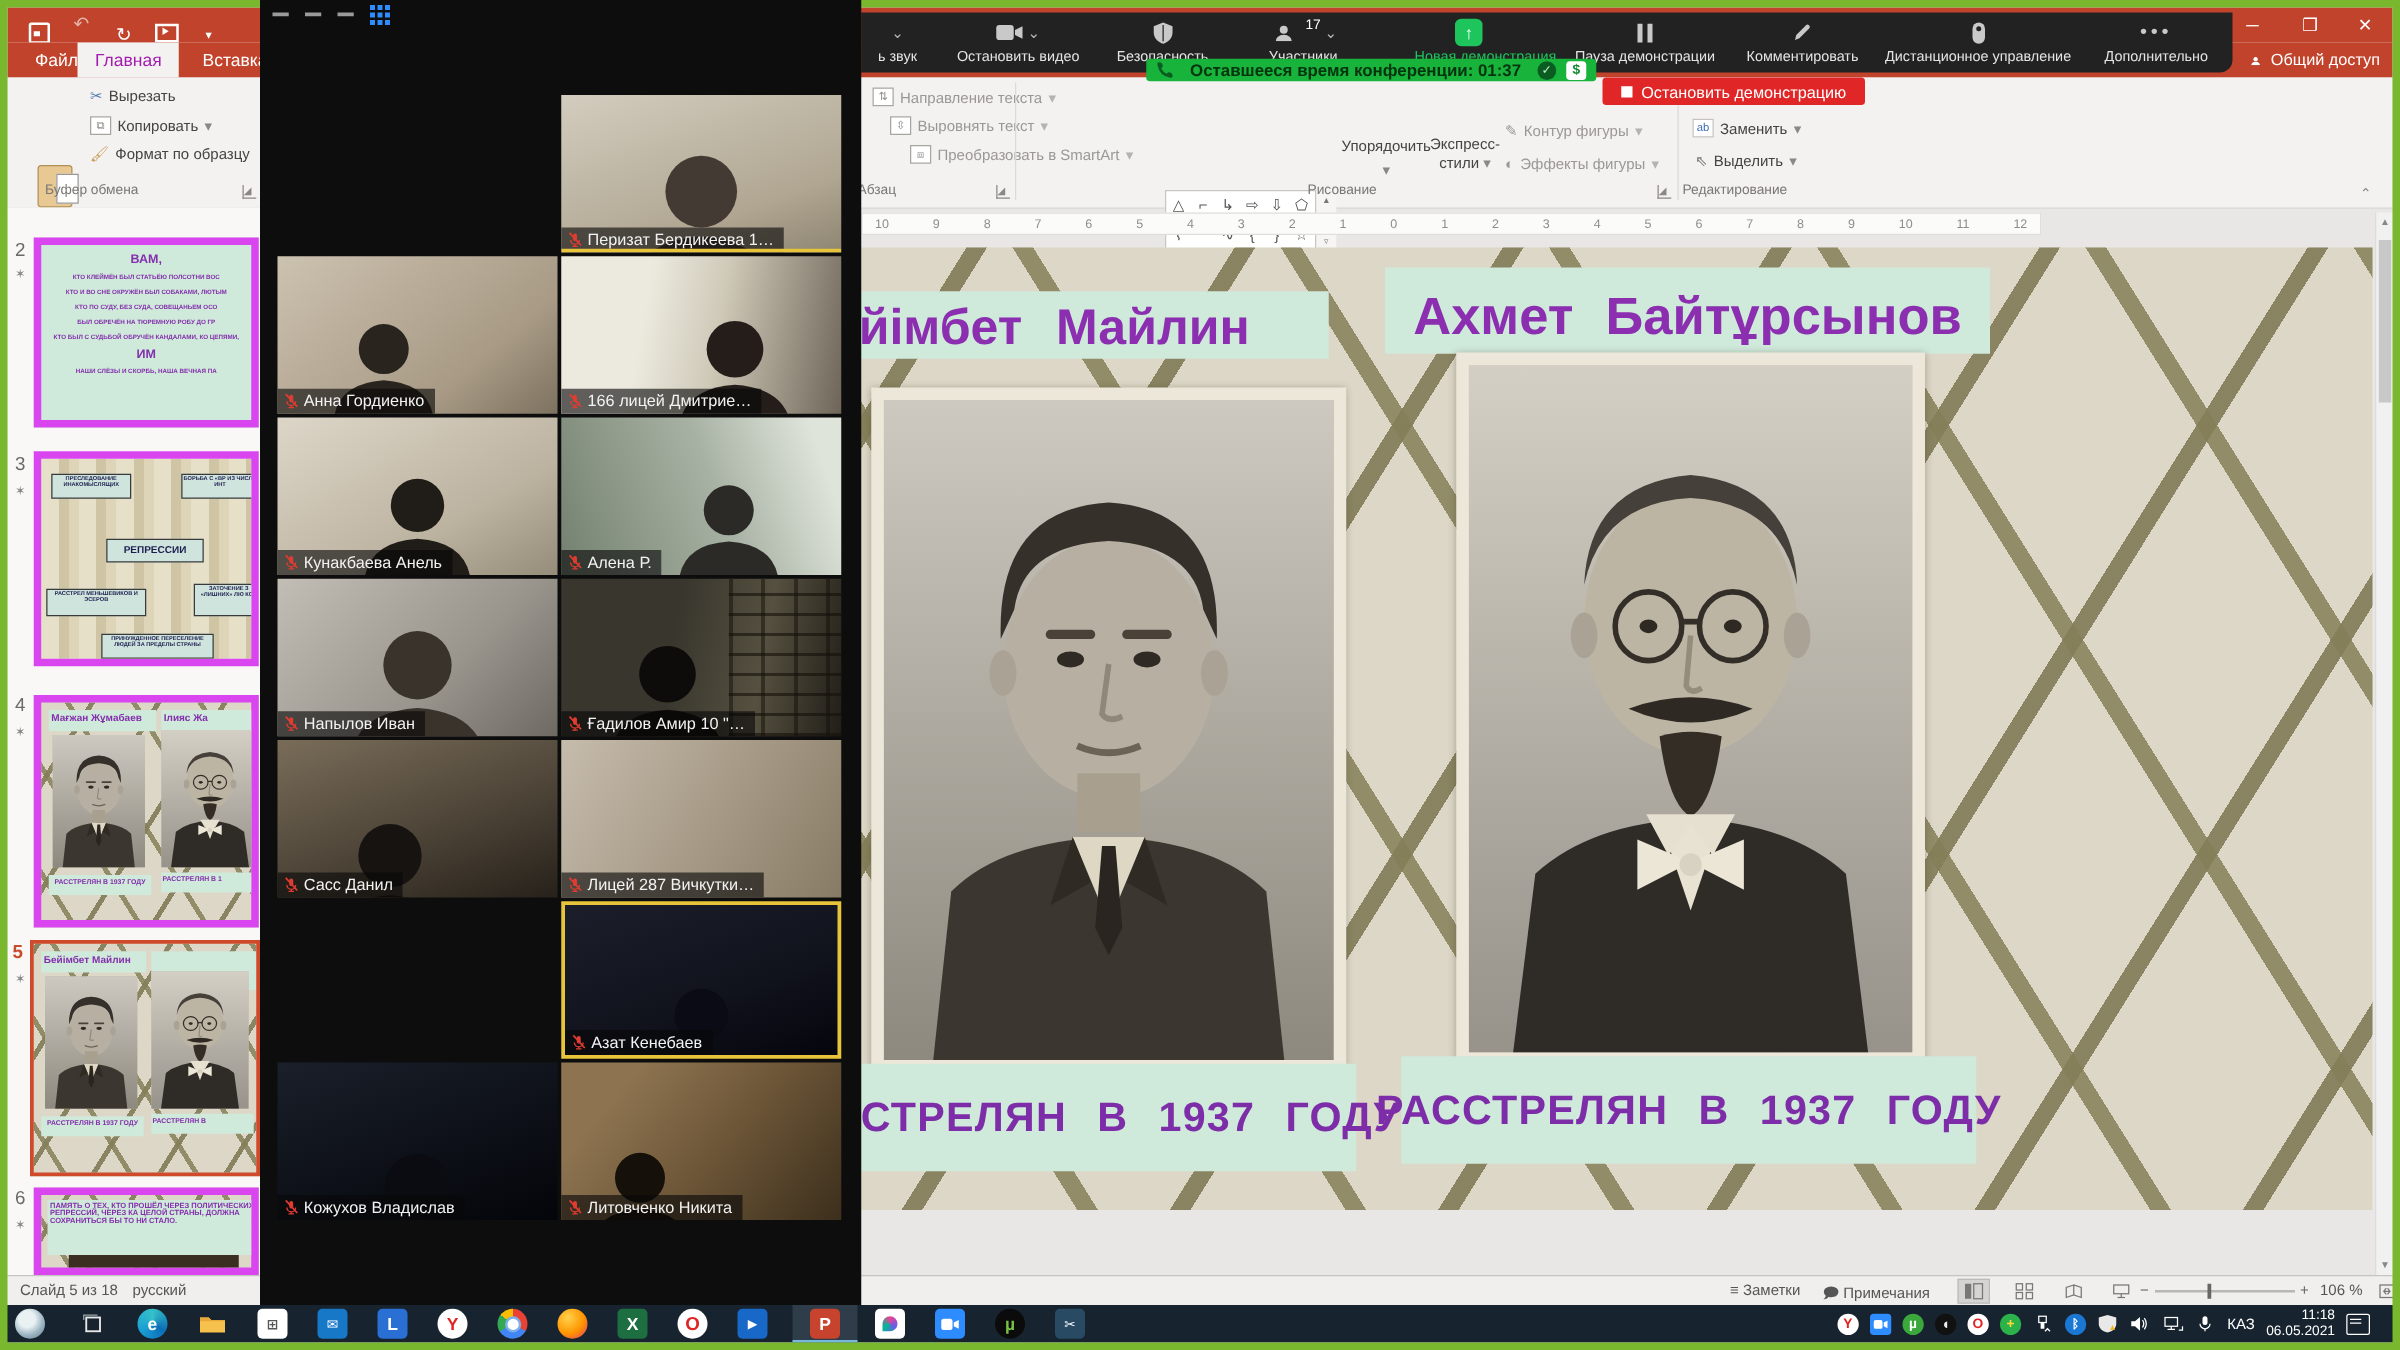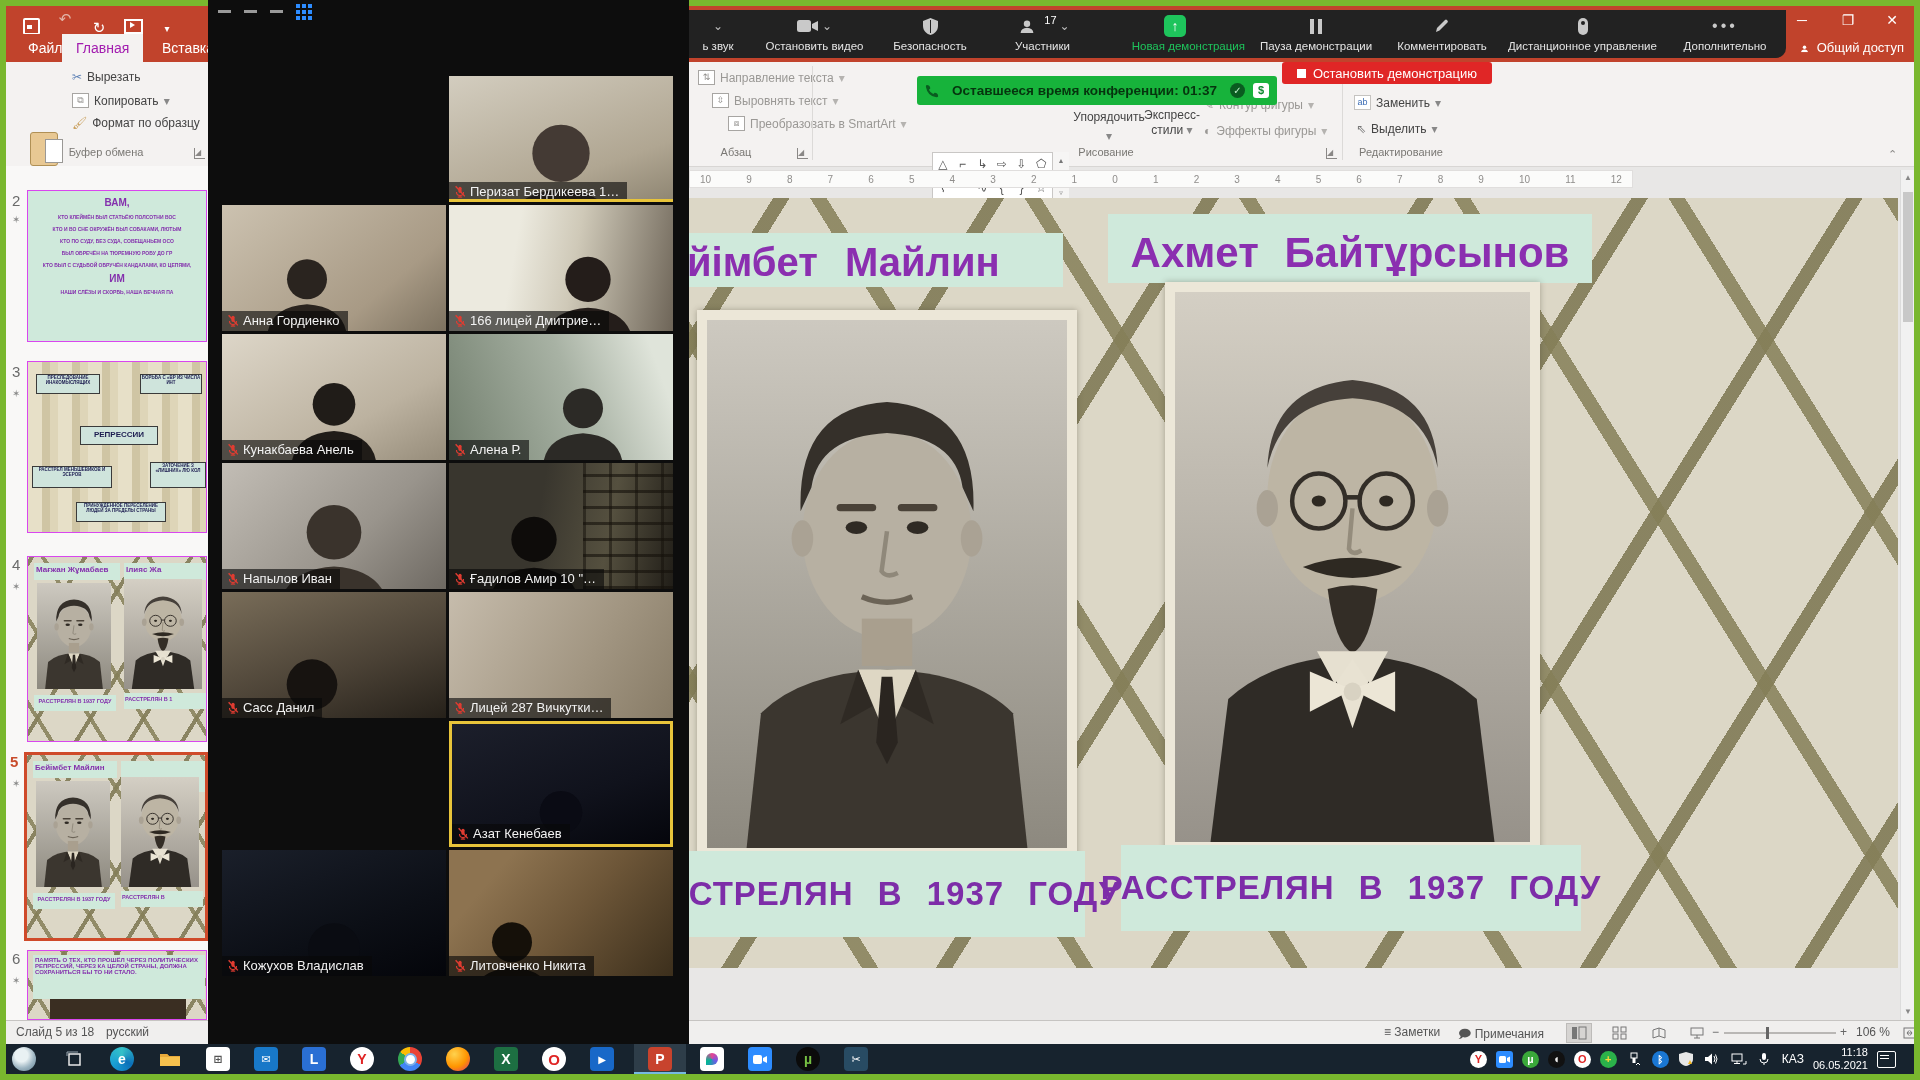--- a/index.html
+++ b/index.html
@@ -17,41 +17,41 @@
   .saveico{display:inline-block;width:13px;height:13px;border:2px solid #fff;border-radius:2px;position:relative;}
   .saveico:after{content:"";position:absolute;left:2px;top:5px;width:5px;height:4px;background:#fff;}
   .showico{display:inline-block;width:15px;height:11px;border:2px solid #fff;position:relative;}
   .showico:after{content:"";position:absolute;left:4px;top:1px;border-left:5px solid #fff;border-top:3px solid transparent;border-bottom:3px solid transparent;}
   .winbtn{position:absolute;top:2px;width:32px;height:24px;color:#fff;font-size:14px;text-align:center;line-height:24px;}
   .tabrow{left:6px;top:34px;width:1908px;height:28px;background:#c1432c;z-index:2;}
   .tab{position:absolute;top:0;height:28px;line-height:28px;color:#fff;font-size:14px;padding:0 14px;}
   .tab.active{background:#f4f2f1;color:#a21caf;}
   .sharebtn{position:absolute;right:10px;top:0;height:28px;line-height:28px;color:#fff;font-size:13px;display:flex;align-items:center;gap:6px;}
   .ribbon{left:6px;top:62px;width:1908px;height:104px;background:#f4f2f1;border-bottom:1px solid #d8d6d4;z-index:2;}
-  .grp-label{position:absolute;font-size:11px;color:#7a7874;text-align:center;}
+  .grp-label{position:absolute;font-size:11px;color:#7a7874;}
   .launch{position:absolute;width:10px;height:10px;border-left:1px solid #8a8886;border-bottom:1px solid #8a8886;font-size:8px;color:#8a8886;}
   .rib-item{position:absolute;font-size:12px;color:#444;white-space:nowrap;display:flex;align-items:center;gap:5px;}
   .rib-item.gray{color:#9a9895;}
   .rico{display:inline-block;width:15px;height:13px;border:1px solid #a7a5a2;font-size:9px;line-height:12px;text-align:center;color:#8f8d8a;background:#fff;}
   .vsep{position:absolute;width:1px;background:#dcdad8;top:66px;height:94px;}
   .pastebig{position:absolute;left:14px;top:70px;width:48px;text-align:center;font-size:12px;color:#444;}
   .clipico{width:26px;height:32px;margin:0 auto;background:#e8c893;border:1px solid #b09055;border-radius:3px;position:relative;}
   .clipico:after{content:"";position:absolute;right:-6px;top:6px;width:16px;height:22px;background:#fff;border:1px solid #9a9895;}
   .shapes{position:absolute;left:926px;top:90px;width:136px;height:50px;background:#fff;border:1px solid #c9c7c5;display:grid;grid-template-columns:repeat(6,1fr);align-items:center;justify-items:center;font-size:12px;color:#555;padding-right:16px;box-sizing:border-box;}
   .shapescroll{position:absolute;left:1046px;top:90px;width:16px;height:50px;border-left:1px solid #c9c7c5;background:#f6f5f4;font-size:7px;color:#777;display:flex;flex-direction:column;align-items:center;justify-content:space-around;}
   .ruler{position:absolute;left:689px;top:170px;width:944px;height:18px;background:#fbfbfa;border:1px solid #e0dedd;z-index:2;
          display:flex;justify-content:space-between;align-items:center;padding:0 10px;box-sizing:border-box;
          font-size:10px;color:#8f8d8b;}
   .collapse{position:absolute;left:1888px;top:148px;font-size:11px;color:#8a8886;z-index:2;}
 
   
   .thumbpanel{left:6px;top:166px;width:202px;height:854px;background:#f9f8f7;z-index:2;overflow:hidden;}
   .snum{position:absolute;font-size:15px;color:#6a6a6a;}
   .sstar{position:absolute;font-size:10px;color:#8a8a8a;}
-  .thumb{position:absolute;background:#fff;border:1px solid #d946ef;overflow:hidden;box-sizing:border-box;}
+  .thumb{position:absolute;background:#fff;border:6px solid #d946ef;overflow:hidden;box-sizing:border-box;}
   .teal{background:#cfe9db;}
   .purp{color:#8430ad;}
   .pat{background-color:#dcd7c6;background-image:
     repeating-linear-gradient(58deg, rgba(133,127,88,0) 0 74px, rgba(133,127,88,.85) 74px 88px, rgba(133,127,88,0) 88px 182px),
     repeating-linear-gradient(-58deg, rgba(123,117,80,0) 0 74px, rgba(123,117,80,.85) 74px 88px, rgba(123,117,80,0) 88px 182px);}
   .pat-sm{background-color:#dcd7c6;background-image:
     repeating-linear-gradient(58deg, rgba(133,127,88,0) 0 18px, rgba(133,127,88,.85) 18px 22px, rgba(133,127,88,0) 22px 45px),
     repeating-linear-gradient(-58deg, rgba(123,117,80,0) 0 18px, rgba(123,117,80,.85) 18px 22px, rgba(123,117,80,0) 22px 45px);}
   .curtain{background:repeating-linear-gradient(90deg,#e7e0c8 0 14px,#cfc5a4 14px 22px,#ded5b8 22px 30px);}
   .mini{position:absolute;font-weight:bold;color:#8430ad;overflow:hidden;white-space:nowrap;}
@@ -79,21 +79,21 @@
   .ztoolbar{left:689px;top:10px;width:1097px;height:48px;background:#222;border-radius:0 0 10px 0;z-index:20;}
   .zitem{position:absolute;top:3px;height:44px;text-align:center;color:#e4e4e4;font-size:11.5px;}
   .zitem .ic{height:26px;display:flex;align-items:center;justify-content:center;gap:3px;color:#c9c9c9;}
   .zitem .lb{margin-top:1px;white-space:nowrap;}
   .zgreen .lb{color:#1ec45c;text-align:right;}
   .chev{font-size:12px;color:#bdbdbd;}
   .badge17{font-size:11px;color:#fff;margin-left:2px;position:relative;top:-6px;}
   .greensq{width:22px;height:22px;background:#1ec45c;border-radius:5px;color:#fff;font-size:14px;line-height:22px;}
 
   
-  .banner{left:917px;top:76px;width:360px;height:29px;background:#17b33b;border-radius:3px;z-index:21;
+  .banner{left:917px;top:47px;width:360px;height:18px;background:#17b33b;border-radius:3px;z-index:21;
           display:flex;align-items:center;gap:8px;padding:0 8px;box-sizing:border-box;}
   .banner .t{flex:1;text-align:center;font-size:13.5px;font-weight:bold;color:#06340e;}
   .shieldok{width:15px;height:15px;border-radius:50%;background:#0a5c20;color:#bff0cb;font-size:10px;line-height:15px;text-align:center;}
   .dollar{width:16px;height:15px;background:#fff;border-radius:3px;color:#118a31;font-size:11px;font-weight:bold;line-height:15px;text-align:center;}
   .stopbtn{left:1282px;top:62px;width:210px;height:22px;background:#e02626;border-radius:3px;z-index:21;
            display:flex;align-items:center;justify-content:center;gap:7px;color:#fff;font-size:13px;white-space:nowrap;}
   .stopsq{width:9px;height:9px;background:#fff;}
 
   
   .zwin{left:208px;top:0;width:481px;height:1044px;background:#0d0d0d;z-index:40;}

